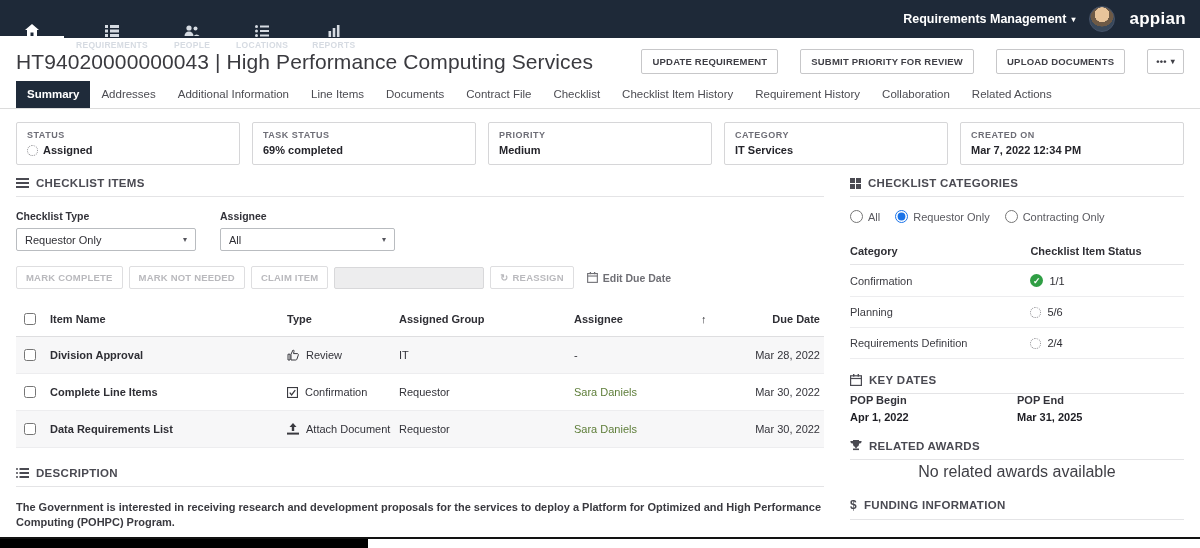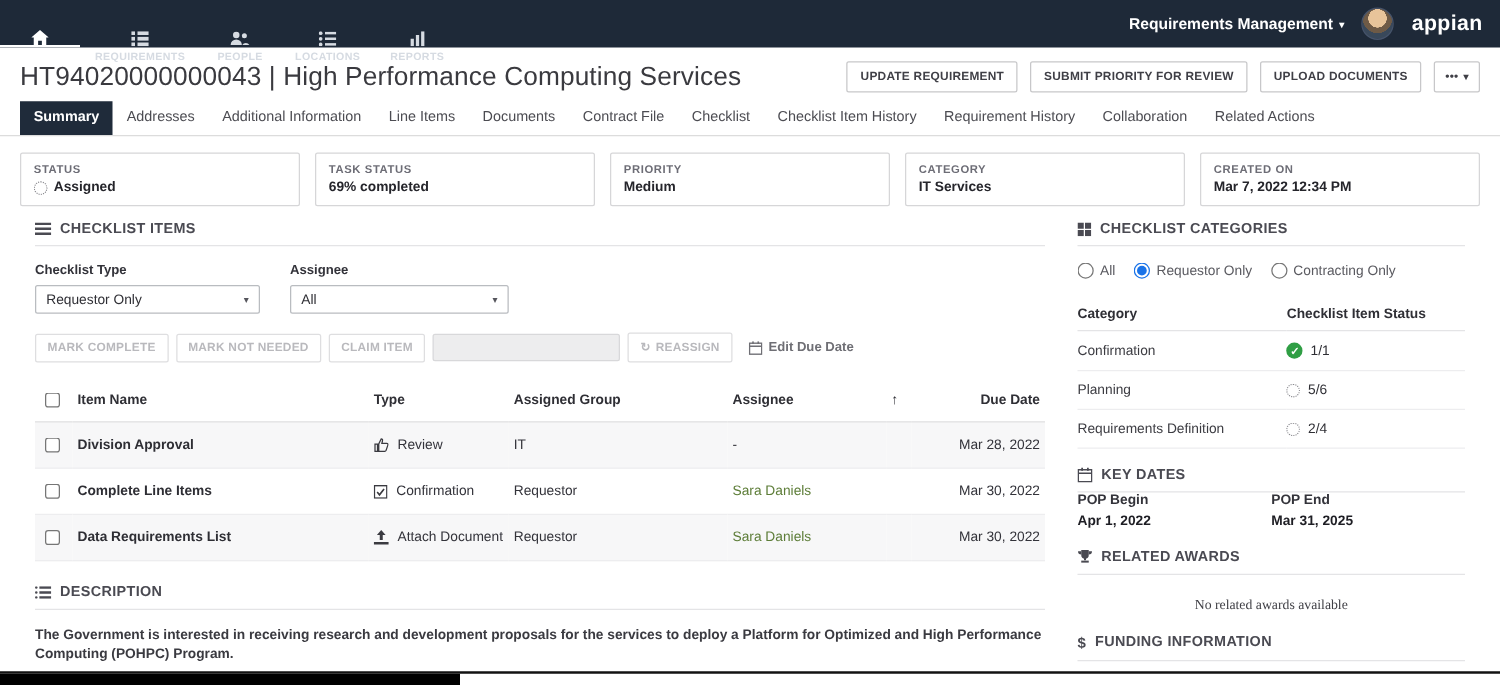--- a/index.html
+++ b/index.html
@@ -23,42 +23,42 @@
   .app-menu { font-size:12.5px; font-weight:700; cursor:pointer; display:flex; align-items:center; gap:5px; }
   .caret { font-size:8px; }
   .avatar { width:26px; height:26px; border-radius:50%;
     background:radial-gradient(circle at 50% 32%, #e8c49a 0 36%, #6e5a46 37% 58%, #39485a 59%);
     border:1px solid #46536a; }
   .brand { font-size:17px; font-weight:700; letter-spacing:.3px; }
 
   
   .title-row { display:flex; justify-content:space-between; align-items:center; padding:11px 16px 7px; }
   .title-row h1 { margin:0; font-size:21px; font-weight:500; color:#3a3a3f; letter-spacing:.1px; }
-  .title-actions { display:flex; gap:10px; }
+  .title-actions { display:flex; gap:22px; }
   .act-btn { font-family:inherit; font-size:9.5px; font-weight:700; color:#3f3f46; letter-spacing:.2px;
     background:#fff; border:1px solid #c7c7c9; border-radius:2px; padding:6px 10px; cursor:pointer; white-space:nowrap; }
   .act-btn.more { display:flex; align-items:center; gap:4px; padding:6px 8px; }
 
   
   .tabs { display:flex; padding:0 16px; border-bottom:1px solid #dcdcdc; }
   .tab { padding:7px 11px 8px; font-size:11.5px; color:#4c4c52; cursor:pointer; white-space:nowrap; }
   .tab.active { background:#1f2b3a; color:#fff; font-weight:700; }
 
   
   .cards { display:flex; gap:12px; padding:13px 16px 2px;justify-content:space-between; }
   .card { flex:1; border:1px solid #d6d6d8; border-radius:2px; background:#fff; padding:7px 10px 8px; }
   .card-label { font-size:9px; font-weight:700; color:#6d6d76; letter-spacing:.5px; }
   .card-value { font-size:11px; font-weight:700; color:#25252b; margin-top:4px; display:flex; align-items:center; gap:5px; }
 
   .spinner { width:11px; height:11px; border:1.6px dotted #8b8b90; border-radius:50%; display:inline-block; flex:none; }
   .check-circle { width:13px; height:13px; border-radius:50%; background:#2f9e44; color:#fff; font-size:9px; font-weight:700;
     display:inline-flex; align-items:center; justify-content:center; flex:none; }
 
   
-  .columns { display:flex; gap:26px; padding:10px 28px 0; }
+  .columns { display:flex; gap:26px; padding:10px 16px 0; }
   .col-left { width:808px; flex:none; }
   .col-right { flex:1; }
 
   .sect-head { display:flex; align-items:center; gap:7px; font-size:11.5px; font-weight:700; color:#4a4a52;
     letter-spacing:.3px; padding-bottom:7px; border-bottom:1px solid #e4e4e6; }
   .sect-head svg { fill:#4a4a52; }
   .sect-head .dollar { font-size:12px; font-weight:700; }
 
   
   .filters { display:flex; gap:24px; margin-top:13px; }
@@ -104,21 +104,21 @@
   .cat-tbl .col2 { width:46%; }
   .status-cell { display:flex; align-items:center; gap:6px; color:#2e2e34; }
 
   .keydates-head { margin-top:15px; }
   .keydates-grid { display:flex; margin-top:0; }
   .kd-col { width:51%; }
   .kd-label { font-size:11px; font-weight:700; color:#33333a; }
   .kd-value { font-size:11px; font-weight:700; color:#1e1e24; margin-top:5px; }
 
   .awards-head { margin-top:17px; }
-  .awards-empty { text-align:center; font-size:11px; color:#3f3f45; margin-top:18px;font-family:Liberation Serif, serif; }
+  .awards-empty { text-align:center; font-size:16px; color:#3f3f45; margin-top:3px; }
 
   .funding-head { margin-top:17px; }
 
   
   .bottom-bar { position:absolute; left:0; right:0; bottom:0; height:11px; background:#fff; border-top:2px solid #121212; }
   .bottom-black { width:368px; height:100%; background:#000; }
 </style>
 </head>
 <body>
 

